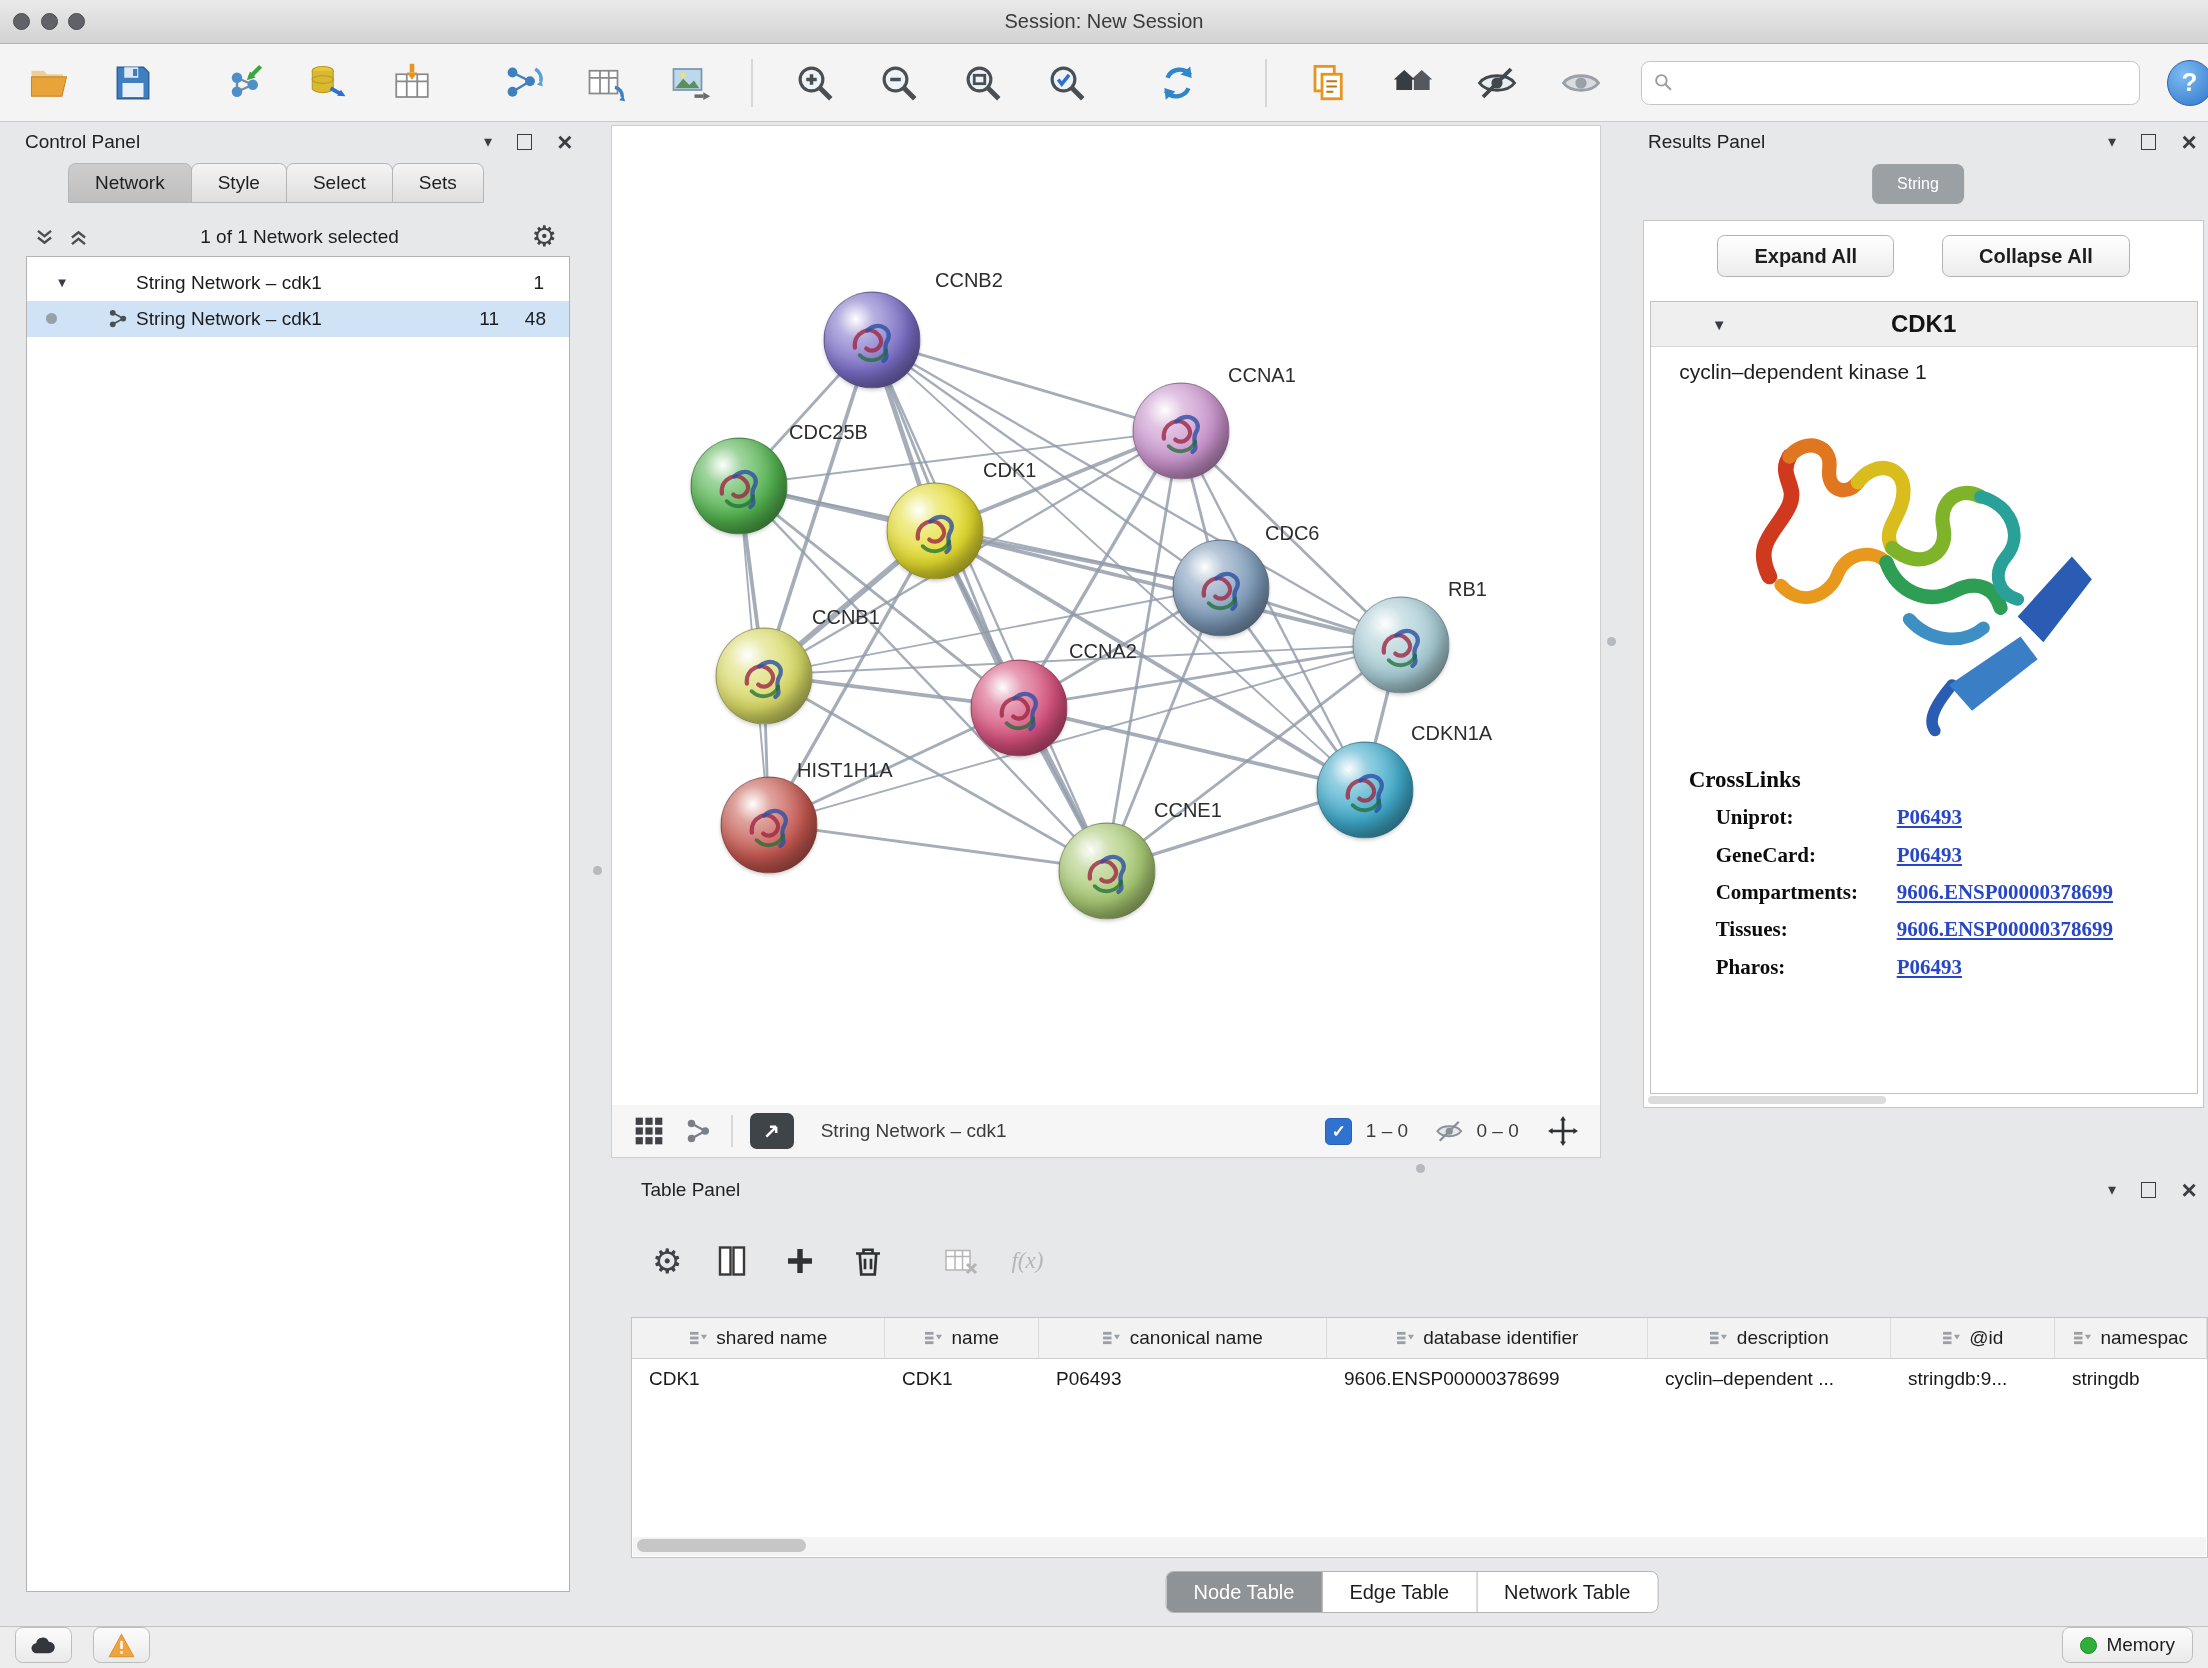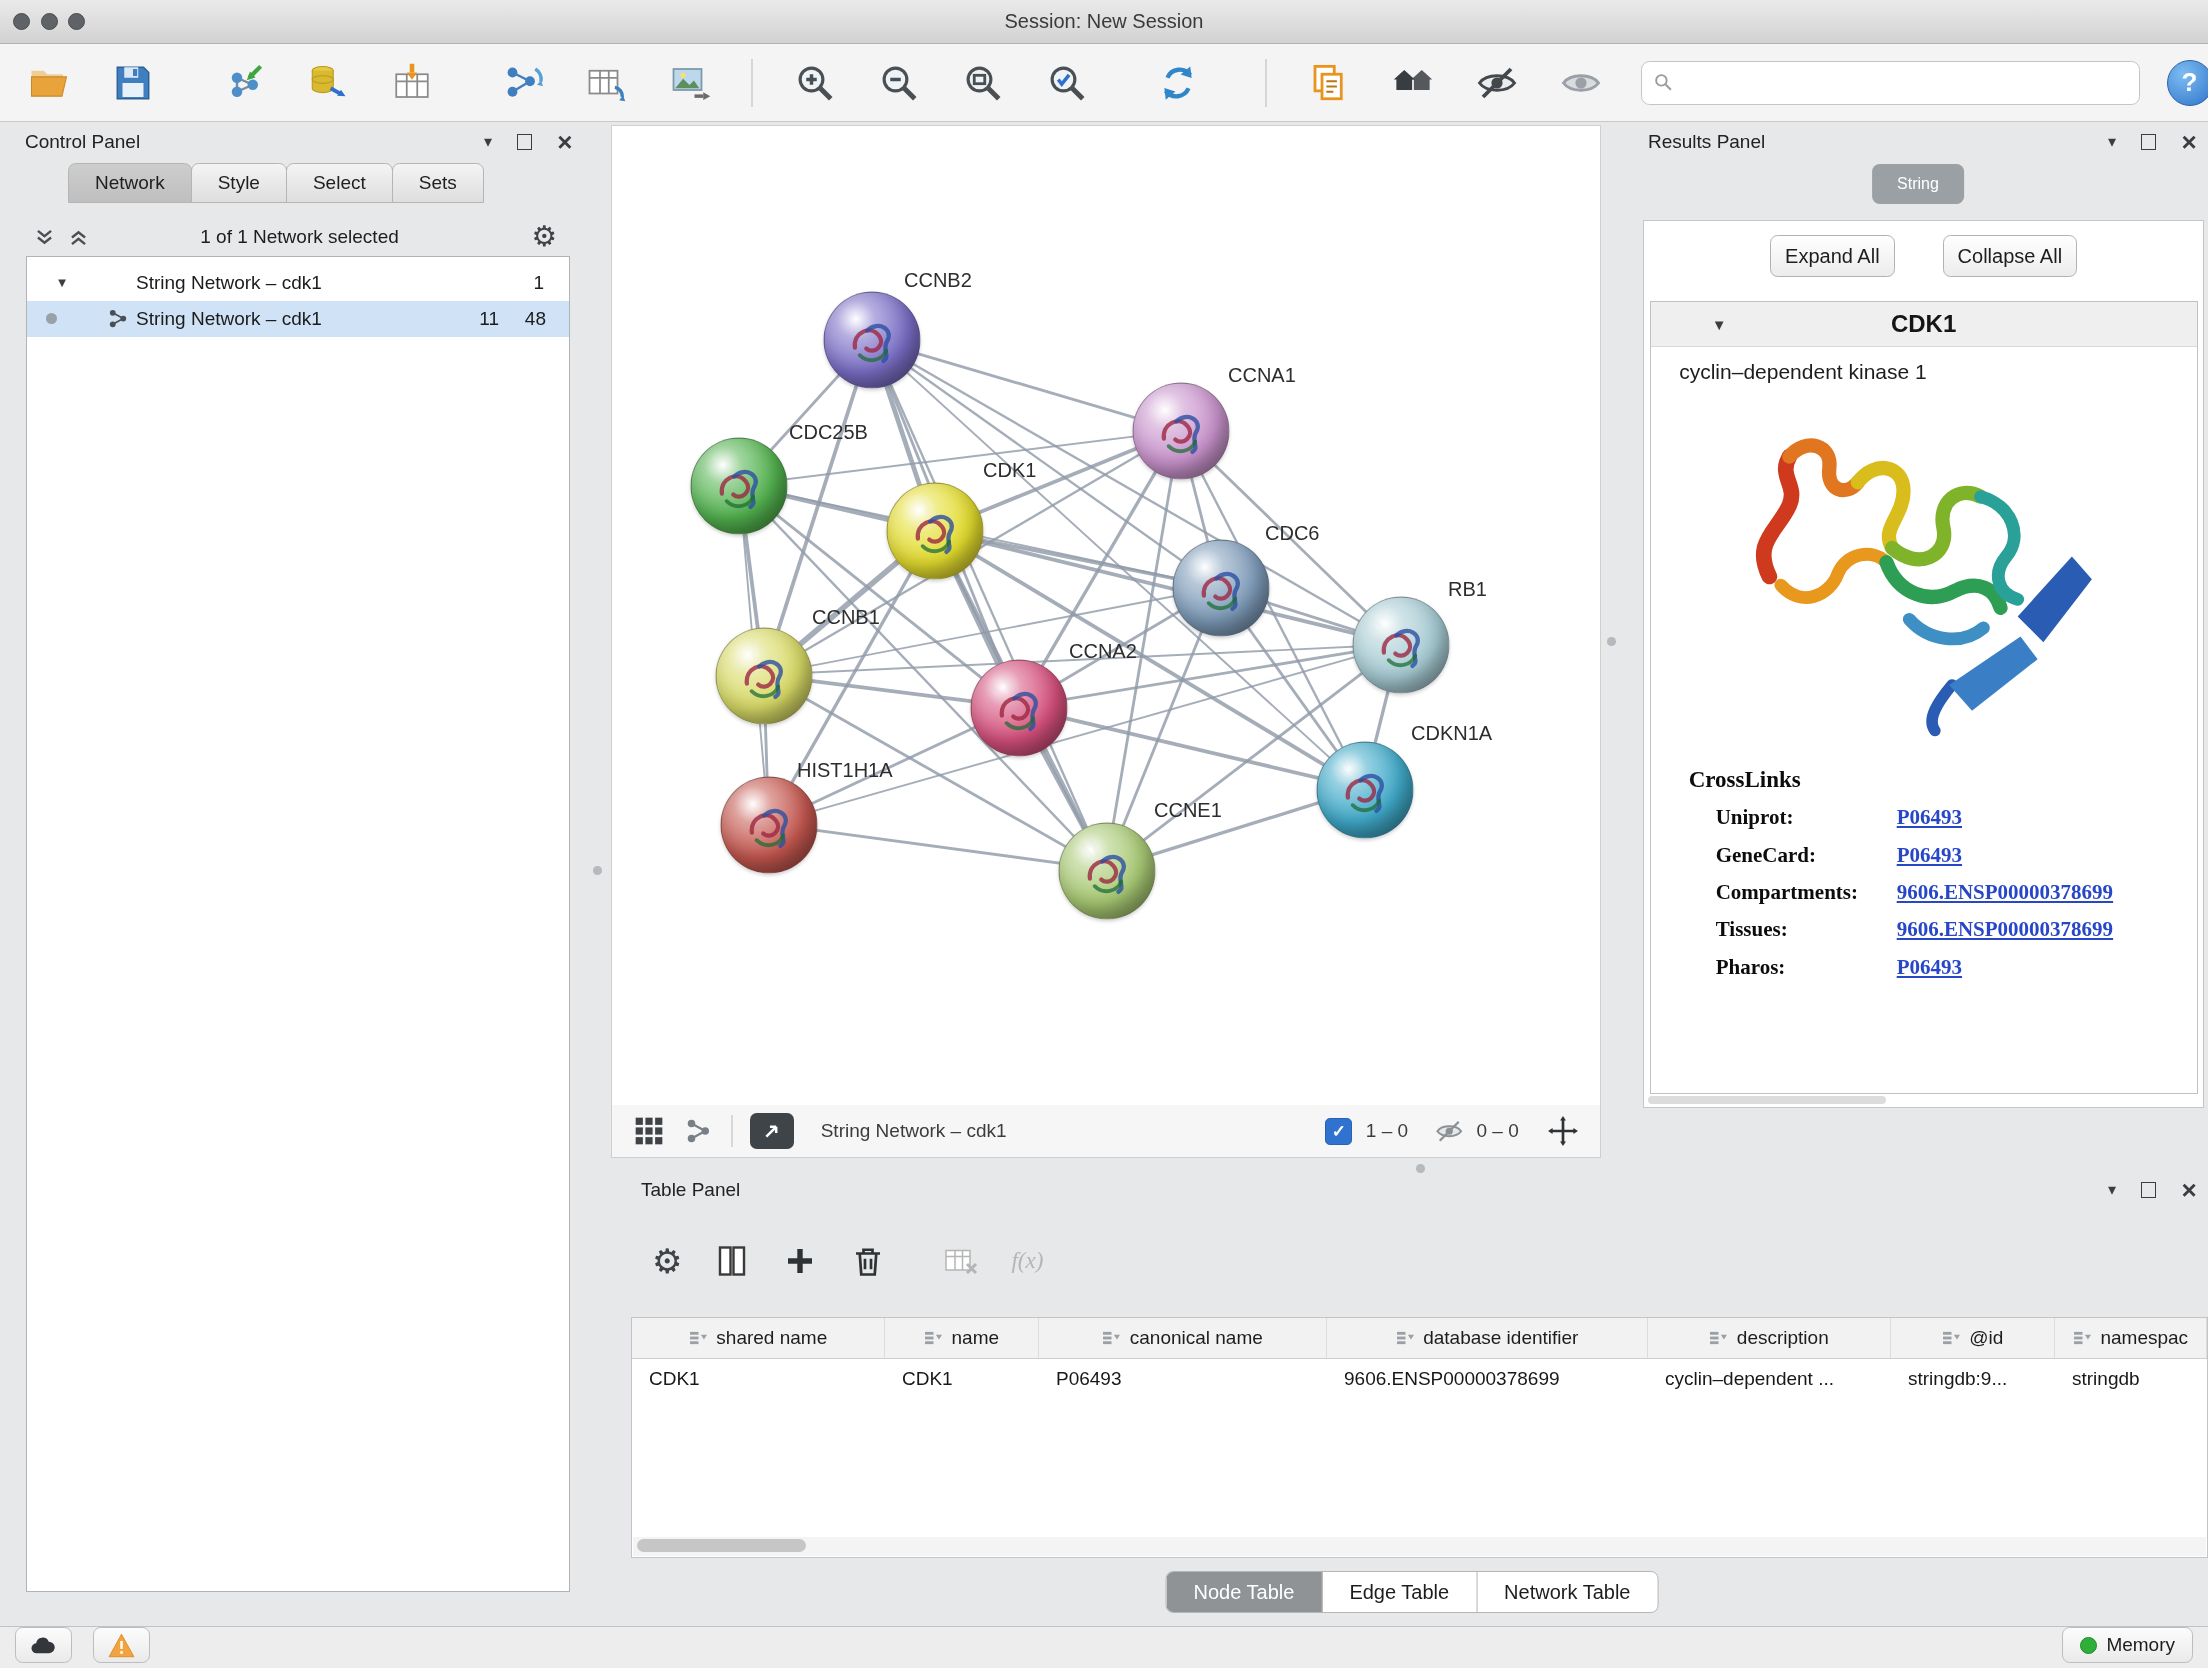--- a/index.html
+++ b/index.html
@@ -81,22 +81,22 @@
   .cbx{width:25px;height:25px;border-radius:4.8px;background:#2f72cf;border:1px solid #2a62b2;
     color:#fff;font-size:17px;font-weight:bold;display:flex;align-items:center;justify-content:center;}
 
   
   .results-panel{position:absolute;left:1628px;top:125px;width:580px;height:1048px;}
   .results-panel .panel-head{padding-left:20px;padding-right:3.8px;}
   .string-tab{position:absolute;left:50%;transform:translateX(-50%);top:39px;height:40px;padding:0 25px;
     background:#9aa0a4;color:#fff;border-radius:7.6px;display:flex;align-items:center;font-size:16px;}
   .results-body{position:absolute;left:15px;right:3.8px;top:95px;bottom:65px;background:#fff;border:1px solid #c6c6c6;}
   .rb-buttons{display:flex;justify-content:center;gap:48px;padding:14.3px 0;}
-  .rb-btn{height:40px;padding:0 14px;background:linear-gradient(#ffffff,#ececec);border:1px solid #b2b2b2;
-    border-radius:7.6px;font-size:20px;font-weight:normal;display:flex;align-items:center;color:#1d1d1d;}
+  .rb-btn{height:40px;padding:0 36px;background:linear-gradient(#ffffff,#ececec);border:1px solid #b2b2b2;
+    border-radius:7.6px;font-size:20px;font-weight:bold;display:flex;align-items:center;color:#1d1d1d;}
   .entry{position:absolute;left:5.7px;right:5.7px;top:80px;bottom:13.3px;border:1px solid #c2c2c2;overflow:hidden;}
   .entry-head{height:44px;background:#efefef;border-bottom:1px solid #d8d8d8;position:relative;
     display:flex;align-items:center;justify-content:center;font-weight:bold;font-size:24px;color:#151515;}
   .entry-head .tri{position:absolute;left:61px;font-size:15px;color:#3a3e42;}
   .entry-desc{padding:13.3px 0 0 28.5px;font-size:21px;color:#1d1d1d;}
   .protein{display:block;margin:21px auto 0;}
   .xl{margin:28.5px 0 0 38px;font-family:"Liberation Serif",serif;}
   .xl-title{font-weight:bold;font-size:23px;color:#0c0c0c;margin-bottom:5.7px;}
   .xl-row{display:flex;font-size:21px;margin-top:12.4px;padding-left:27px;font-weight:bold;}
   .xl-label{width:181px;color:#0c0c0c;flex:0 0 auto;}
@@ -409,21 +409,21 @@
         <line x1="165" y1="735" x2="520" y2="783" stroke="#8f99a8" stroke-width="3" stroke-opacity="0.8"></line>
       </svg>
     <div>
         <div class="node" style="left: 260px; top: 214px; background: radial-gradient(circle at 33% 28%, rgba(255, 255, 255, 0.95) 0%, rgb(182, 175, 224) 20%, rgb(122, 110, 198) 58%, rgb(76, 68, 123) 100%); border: 1px solid rgba(30, 30, 30, 0.35);">
           <svg viewBox="0 0 100 100">
             <path d="M32 58 C30 42 48 34 57 45 C65 55 52 66 44 59" stroke="#9c2742" stroke-width="4.5" fill="none" stroke-linecap="round" opacity="0.8"></path>
             <path d="M45 40 C57 29 73 39 66 51 C60 61 70 67 62 72" stroke="#2c4fa3" stroke-width="4.5" fill="none" stroke-linecap="round" opacity="0.8"></path>
             <path d="M37 66 C46 75 61 72 65 61" stroke="#1f6e35" stroke-width="4" fill="none" stroke-linecap="round" opacity="0.75"></path>
           </svg>
         </div>
-        <div class="nlabel" style="left: 292px; top: 143px;">CCNB2</div>
+        <div class="nlabel" style="left: 323px; top: 143px;">CCNB2</div>
         <div class="node" style="left: 569px; top: 305px; background: radial-gradient(circle at 33% 28%, rgba(255, 255, 255, 0.95) 0%, rgb(225, 196, 227) 20%, rgb(201, 147, 204) 58%, rgb(125, 91, 126) 100%); border: 1px solid rgba(30, 30, 30, 0.35);">
           <svg viewBox="0 0 100 100">
             <path d="M32 58 C30 42 48 34 57 45 C65 55 52 66 44 59" stroke="#9c2742" stroke-width="4.5" fill="none" stroke-linecap="round" opacity="0.8"></path>
             <path d="M45 40 C57 29 73 39 66 51 C60 61 70 67 62 72" stroke="#2c4fa3" stroke-width="4.5" fill="none" stroke-linecap="round" opacity="0.8"></path>
             <path d="M37 66 C46 75 61 72 65 61" stroke="#1f6e35" stroke-width="4" fill="none" stroke-linecap="round" opacity="0.75"></path>
           </svg>
         </div>
         <div class="nlabel" style="left: 616px; top: 238px;">CCNA1</div>
         <div class="node" style="left: 127px; top: 360px; background: radial-gradient(circle at 33% 28%, rgba(255, 255, 255, 0.95) 0%, rgb(160, 213, 158) 20%, rgb(82, 178, 78) 58%, rgb(51, 110, 48) 100%); border: 1px solid rgba(30, 30, 30, 0.35);">
           <svg viewBox="0 0 100 100">

